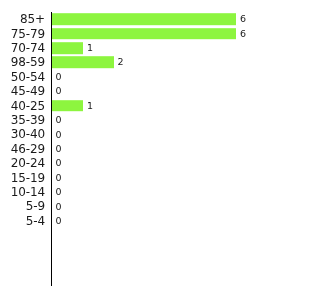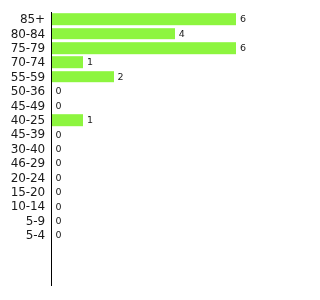--- a/index.html
+++ b/index.html
@@ -83,70 +83,63 @@
     <div class="axis-line" style="background: rgb(0, 0, 0);"></div>
     <div id="rows">
         <div class="bar-row">
           <div class="cat-label">85+</div>
           <div class="bar-track">
             <div class="bar-fill" style="width: 183.6px; background: rgb(141, 245, 63);"></div>
             <div class="bar-value">6</div>
           </div>
         </div>
         <div class="bar-row">
-          <div class="cat-label">80-84</div>
-          <div class="bar-track">
-            <div class="bar-fill" style="width: 122.4px; background: rgb(141, 245, 63);"></div>
-            <div class="bar-value">4</div>
-          </div>
-        </div>
-        <div class="bar-row">
           <div class="cat-label">75-79</div>
           <div class="bar-track">
             <div class="bar-fill" style="width: 183.6px; background: rgb(141, 245, 63);"></div>
             <div class="bar-value">6</div>
           </div>
         </div>
         <div class="bar-row">
           <div class="cat-label">70-74</div>
           <div class="bar-track">
             <div class="bar-fill" style="width: 30.6px; background: rgb(141, 245, 63);"></div>
             <div class="bar-value">1</div>
           </div>
         </div>
         <div class="bar-row">
-          <div class="cat-label">55-59</div>
+          <div class="cat-label">98-59</div>
           <div class="bar-track">
             <div class="bar-fill" style="width: 61.2px; background: rgb(141, 245, 63);"></div>
             <div class="bar-value">2</div>
           </div>
         </div>
         <div class="bar-row">
-          <div class="cat-label">50-36</div>
+          <div class="cat-label">50-54</div>
           <div class="bar-track">
             <div class="bar-fill" style="width: 0px; background: rgb(141, 245, 63);"></div>
             <div class="bar-value zero-val">0</div>
           </div>
         </div>
         <div class="bar-row">
           <div class="cat-label">45-49</div>
           <div class="bar-track">
             <div class="bar-fill" style="width: 0px; background: rgb(141, 245, 63);"></div>
             <div class="bar-value zero-val">0</div>
           </div>
         </div>
         <div class="bar-row">
           <div class="cat-label">40-25</div>
           <div class="bar-track">
             <div class="bar-fill" style="width: 30.6px; background: rgb(141, 245, 63);"></div>
             <div class="bar-value">1</div>
           </div>
         </div>
         <div class="bar-row">
-          <div class="cat-label">45-39</div>
+          <div class="cat-label">35-39</div>
           <div class="bar-track">
             <div class="bar-fill" style="width: 0px; background: rgb(141, 245, 63);"></div>
             <div class="bar-value zero-val">0</div>
           </div>
         </div>
         <div class="bar-row">
           <div class="cat-label">30-40</div>
           <div class="bar-track">
             <div class="bar-fill" style="width: 0px; background: rgb(141, 245, 63);"></div>
             <div class="bar-value zero-val">0</div>
@@ -160,21 +153,21 @@
           </div>
         </div>
         <div class="bar-row">
           <div class="cat-label">20-24</div>
           <div class="bar-track">
             <div class="bar-fill" style="width: 0px; background: rgb(141, 245, 63);"></div>
             <div class="bar-value zero-val">0</div>
           </div>
         </div>
         <div class="bar-row">
-          <div class="cat-label">15-20</div>
+          <div class="cat-label">15-19</div>
           <div class="bar-track">
             <div class="bar-fill" style="width: 0px; background: rgb(141, 245, 63);"></div>
             <div class="bar-value zero-val">0</div>
           </div>
         </div>
         <div class="bar-row">
           <div class="cat-label">10-14</div>
           <div class="bar-track">
             <div class="bar-fill" style="width: 0px; background: rgb(141, 245, 63);"></div>
             <div class="bar-value zero-val">0</div>

